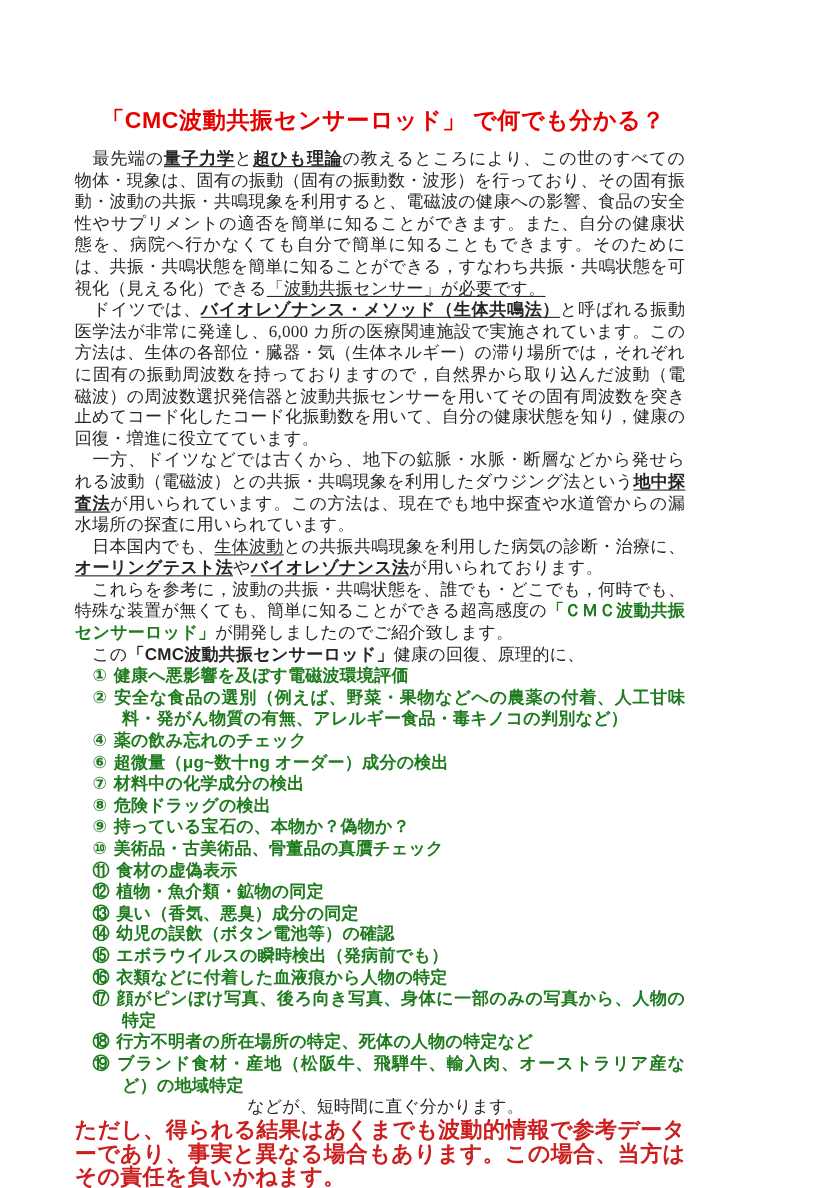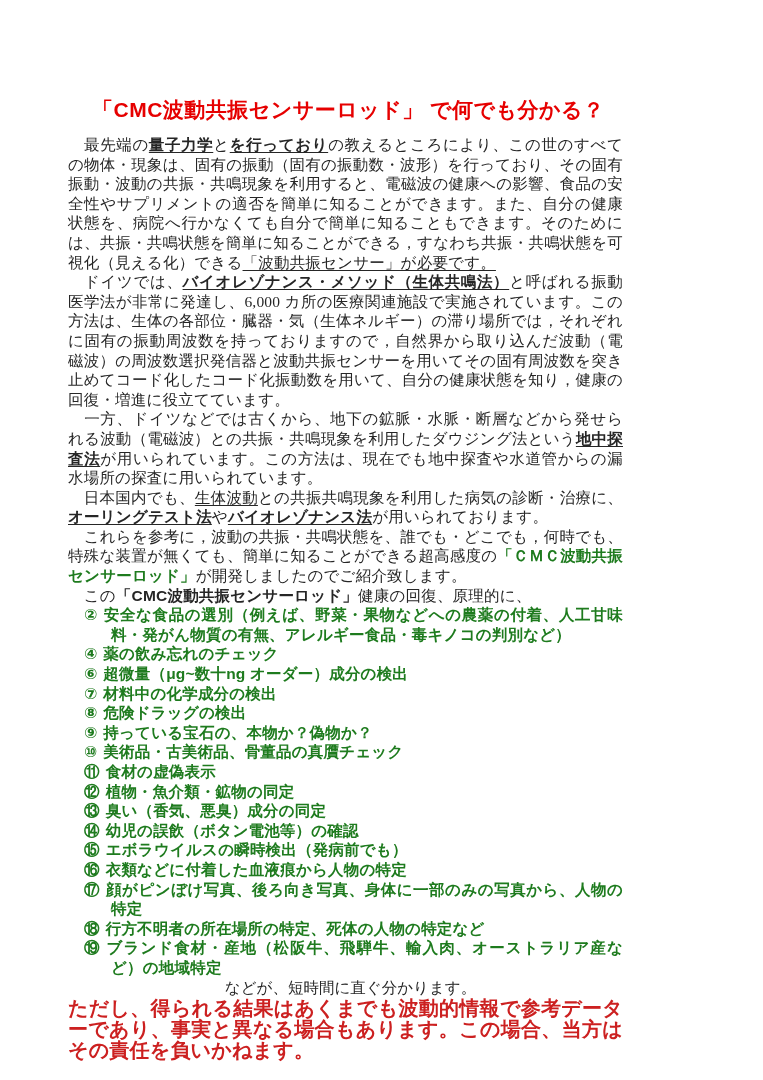--- a/index.html
+++ b/index.html
@@ -84,28 +84,29 @@
     text-align: justify;
     letter-spacing: 0.2px;
   }
 </style>
 </head>
 <body>
 
 <div class="page">
   <h1 class="title">「CMC波動共振センサーロッド」 で何でも分かる？</h1>
   <div class="body-text" id="paragraphs">
-      <p><span>　最先端の</span><span class="seg-b seg-u">量子力学</span><span>と</span><span class="seg-b seg-u">を行っており</span><span>の教えるところにより、この世のすべての物体・現象は、固有の振動（固有の振動数・波形）を行っており、その固有振動・波動の共振・共鳴現象を利用すると、電磁波の健康への影響、食品の安全性やサプリメントの適否を簡単に知ることができます。また、自分の健康状態を、病院へ行かなくても自分で簡単に知ることもできます。そのためには、共振・共鳴状態を簡単に知ることができる，すなわち共振・共鳴状態を可視化（見える化）できる</span><span class="seg-u">「波動共振センサー」が必要です。</span></p>
+      <p><span>　最先端の</span><span class="seg-b seg-u">量子力学</span><span>と</span><span class="seg-b seg-u">超ひも理論</span><span>の教えるところにより、この世のすべての物体・現象は、固有の振動（固有の振動数・波形）を行っており、その固有振動・波動の共振・共鳴現象を利用すると、電磁波の健康への影響、食品の安全性やサプリメントの適否を簡単に知ることができます。また、自分の健康状態を、病院へ行かなくても自分で簡単に知ることもできます。そのためには、共振・共鳴状態を簡単に知ることができる，すなわち共振・共鳴状態を可視化（見える化）できる</span><span class="seg-u">「波動共振センサー」が必要です。</span></p>
       <p><span>　ドイツでは、</span><span class="seg-b seg-u">バイオレゾナンス・メソッド（生体共鳴法）</span><span>と呼ばれる振動医学法が非常に発達し、6,000 カ所の医療関連施設で実施されています。この方法は、生体の各部位・臓器・気（生体ネルギー）の滞り場所では，それぞれに固有の振動周波数を持っておりますので，自然界から取り込んだ波動（電磁波）の周波数選択発信器と波動共振センサーを用いてその固有周波数を突き止めてコード化したコード化振動数を用いて、自分の健康状態を知り，健康の回復・増進に役立てています。</span></p>
       <p><span>　一方、ドイツなどでは古くから、地下の鉱脈・水脈・断層などから発せられる波動（電磁波）との共振・共鳴現象を利用したダウジング法という</span><span class="seg-b seg-u">地中探査法</span><span>が用いられています。この方法は、現在でも地中探査や水道管からの漏水場所の探査に用いられています。</span></p>
       <p><span>　日本国内でも、</span><span class="seg-u">生体波動</span><span>との共振共鳴現象を利用した病気の診断・治療に、</span><span class="seg-b seg-u">オーリングテスト法</span><span>や</span><span class="seg-b seg-u">バイオレゾナンス法</span><span>が用いられております。</span></p>
       <p><span>　これらを参考に，波動の共振・共鳴状態を、誰でも・どこでも，何時でも、特殊な装置が無くても、簡単に知ることができる超高感度の</span><span class="seg-b seg-g">「ＣＭＣ波動共振センサーロッド」</span><span>が開発しましたのでご紹介致します。</span></p>
       <p><span>　この</span><span class="seg-b">「CMC波動共振センサーロッド」</span><span>健康の回復、原理的に、</span></p>
     </div>
   <div class="list" id="capability-list">
+      <div class="li"><span class="num">①</span><span>健康へ悪影響を及ぼす電磁波環境評価</span></div>
       <div class="li"><span class="num">②</span><span>安全な食品の選別（例えば、野菜・果物などへの農薬の付着、人工甘味料・発がん物質の有無、アレルギー食品・毒キノコの判別など）</span></div>
       <div class="li"><span class="num">④</span><span>薬の飲み忘れのチェック</span></div>
       <div class="li"><span class="num">⑥</span><span>超微量（μg~数十ng オーダー）成分の検出</span></div>
       <div class="li"><span class="num">⑦</span><span>材料中の化学成分の検出</span></div>
       <div class="li"><span class="num">⑧</span><span>危険ドラッグの検出</span></div>
       <div class="li"><span class="num">⑨</span><span>持っている宝石の、本物か？偽物か？</span></div>
       <div class="li"><span class="num">⑩</span><span>美術品・古美術品、骨董品の真贋チェック</span></div>
       <div class="li"><span class="num">⑪</span><span>食材の虚偽表示</span></div>
       <div class="li"><span class="num">⑫</span><span>植物・魚介類・鉱物の同定</span></div>
       <div class="li"><span class="num">⑬</span><span>臭い（香気、悪臭）成分の同定</span></div>

